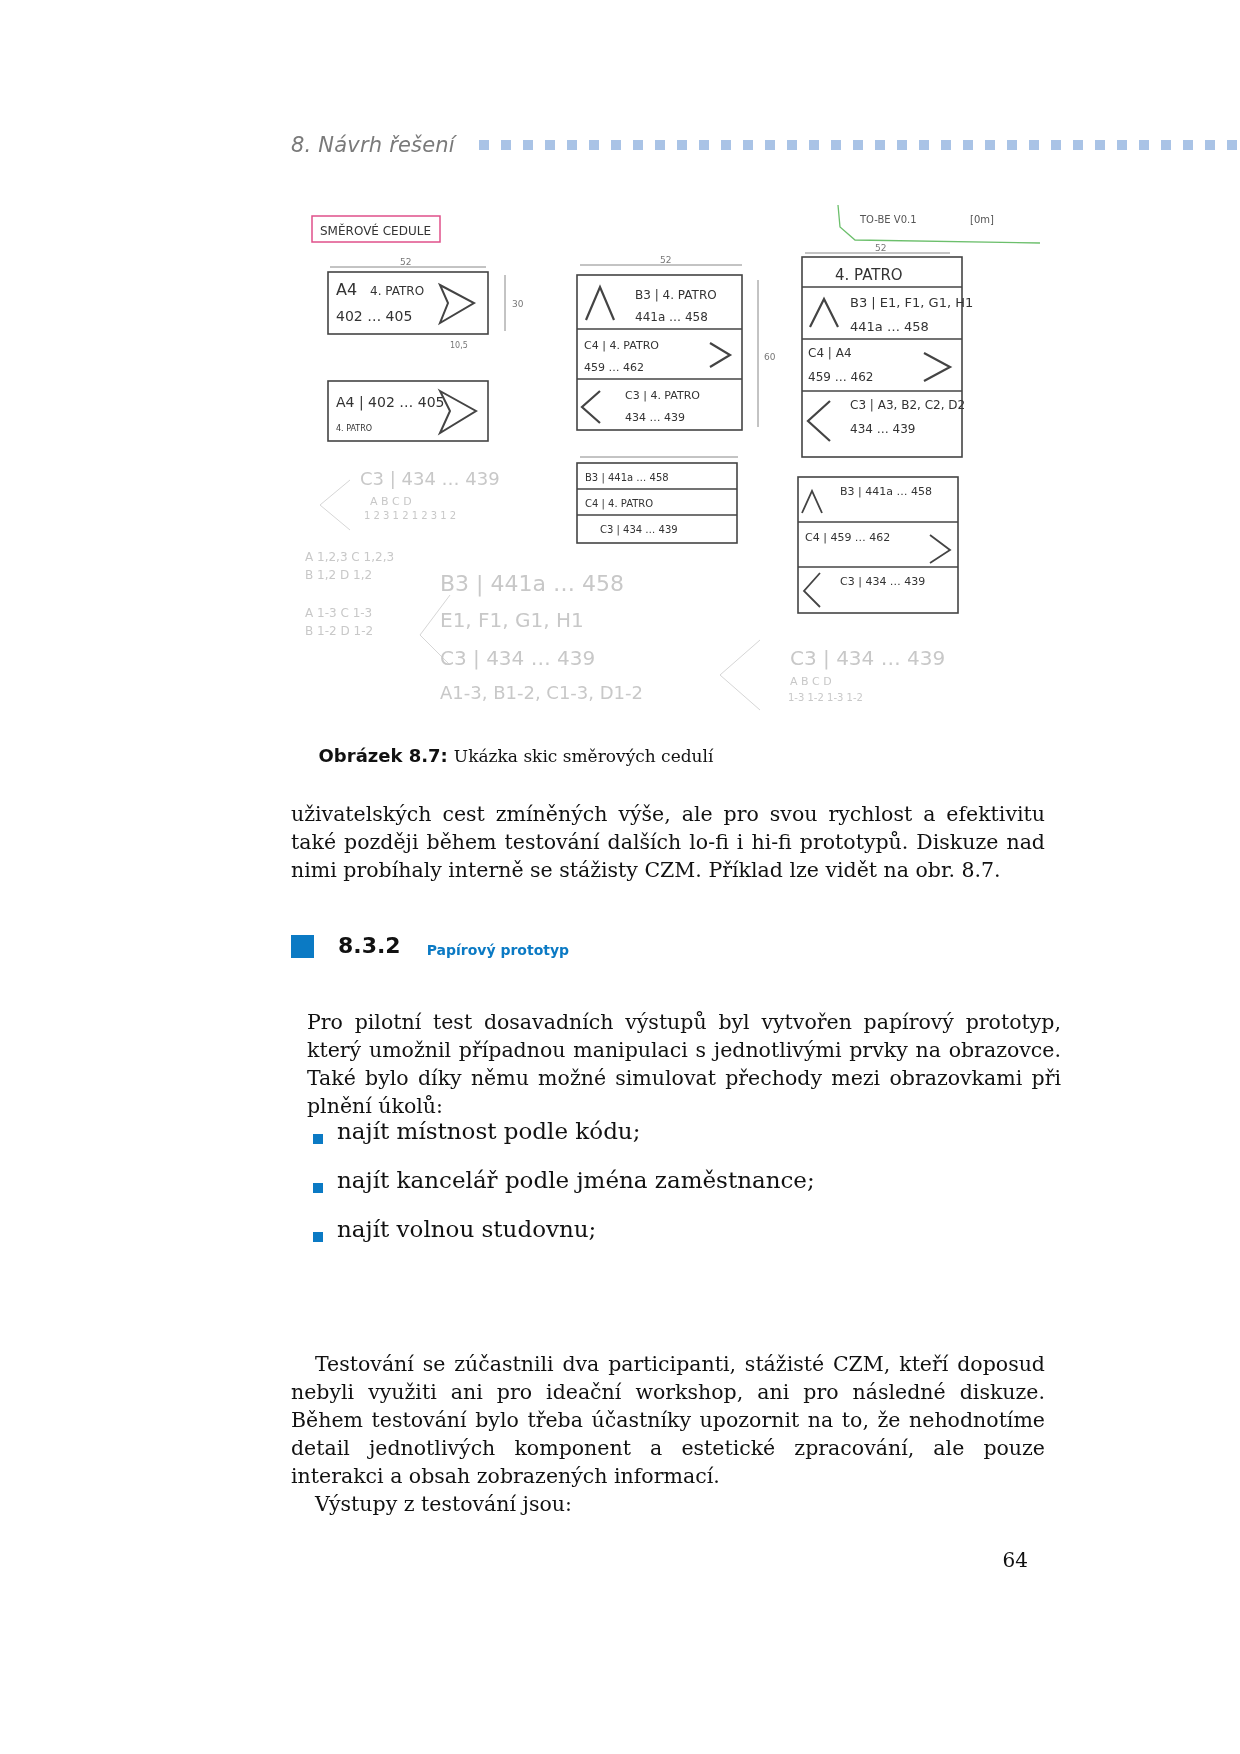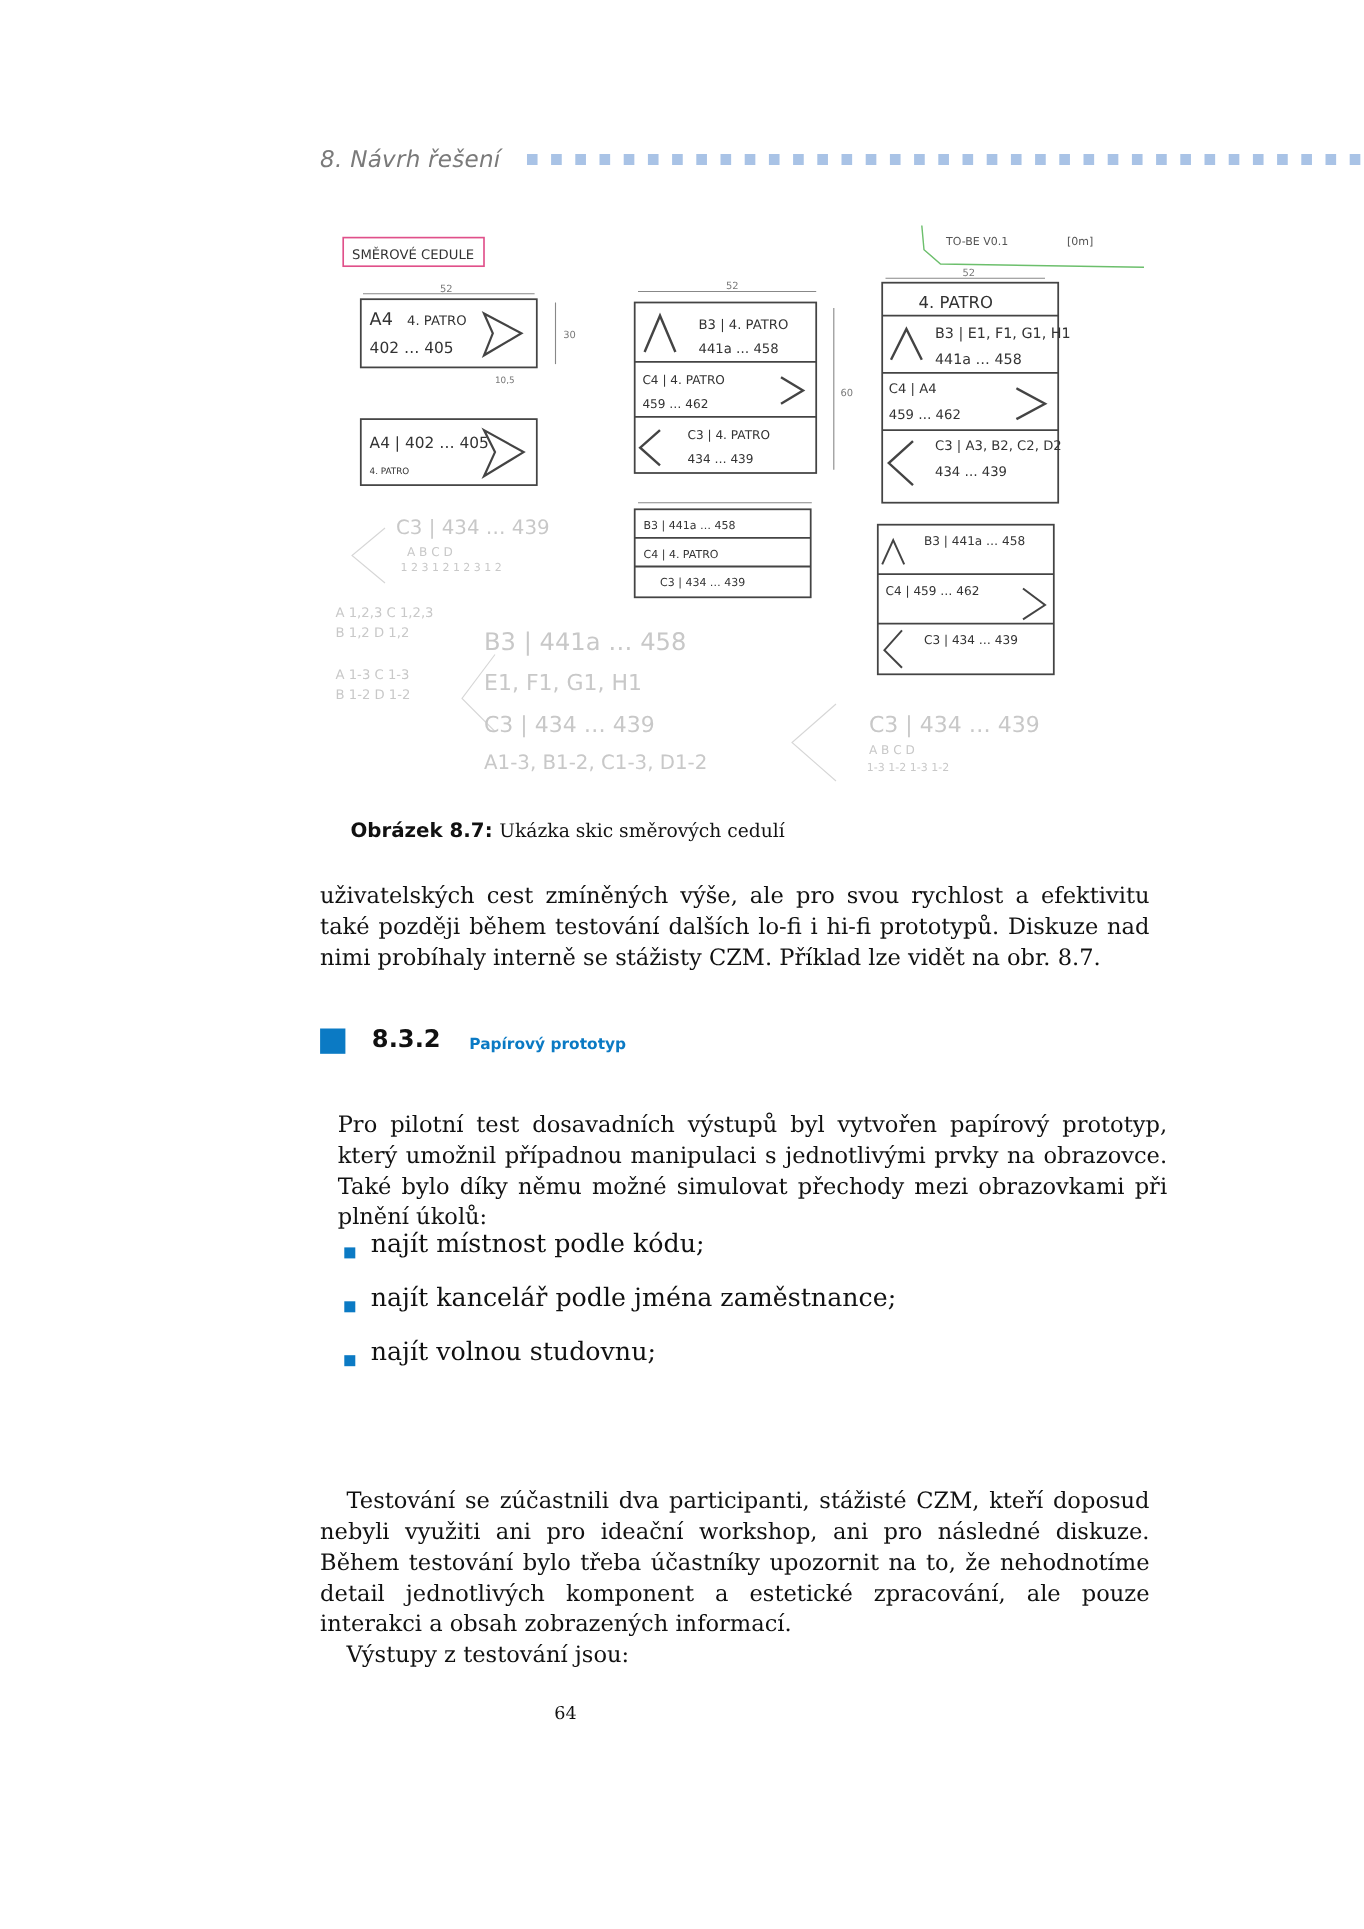--- a/index.html
+++ b/index.html
@@ -16,21 +16,21 @@
   .caption .txt{font-family:"DejaVu Serif","Liberation Serif",serif;font-size:17px;}
   .para{position:absolute;left:291px;width:754px;font-size:20.5px;line-height:28px;text-align:justify;}
   .para.indent{text-indent:24px;}
   .heading{position:absolute;left:291px;top:933px;display:flex;align-items:flex-end;}
   .heading .sq{width:23px;height:23px;background:#0b7ac4;margin-right:24px;}
   .heading .num{font-family:"DejaVu Sans","Liberation Sans",sans-serif;font-weight:bold;font-size:22px;color:#111;margin-right:26px;}
   .heading .title{font-family:"DejaVu Sans","Liberation Sans",sans-serif;font-weight:bold;font-size:14px;color:#0b7ac4;}
   .list{position:absolute;left:313px;top:1095px;margin:0;padding:0;list-style:none;}
   .list li{display:flex;align-items:flex-end;height:49px;font-size:23px;}
   .list .bullet{width:10px;height:10px;background:#0b7ac4;margin-right:14px;display:inline-block;}
-  .pagenum{position:absolute;left:0;width:1028px;top:1548px;text-align:center;font-size:16px;}
+  .pagenum{position:absolute;left:0;width:1028px;top:1548px;text-align:right;font-size:20px;}
 </style>
 </head>
 <body>
 
 <div class="header">
   <span class="header-title">8. Návrh řešení</span>
   <span class="header-dots"></span>
 </div>
 
 <div class="figure">

